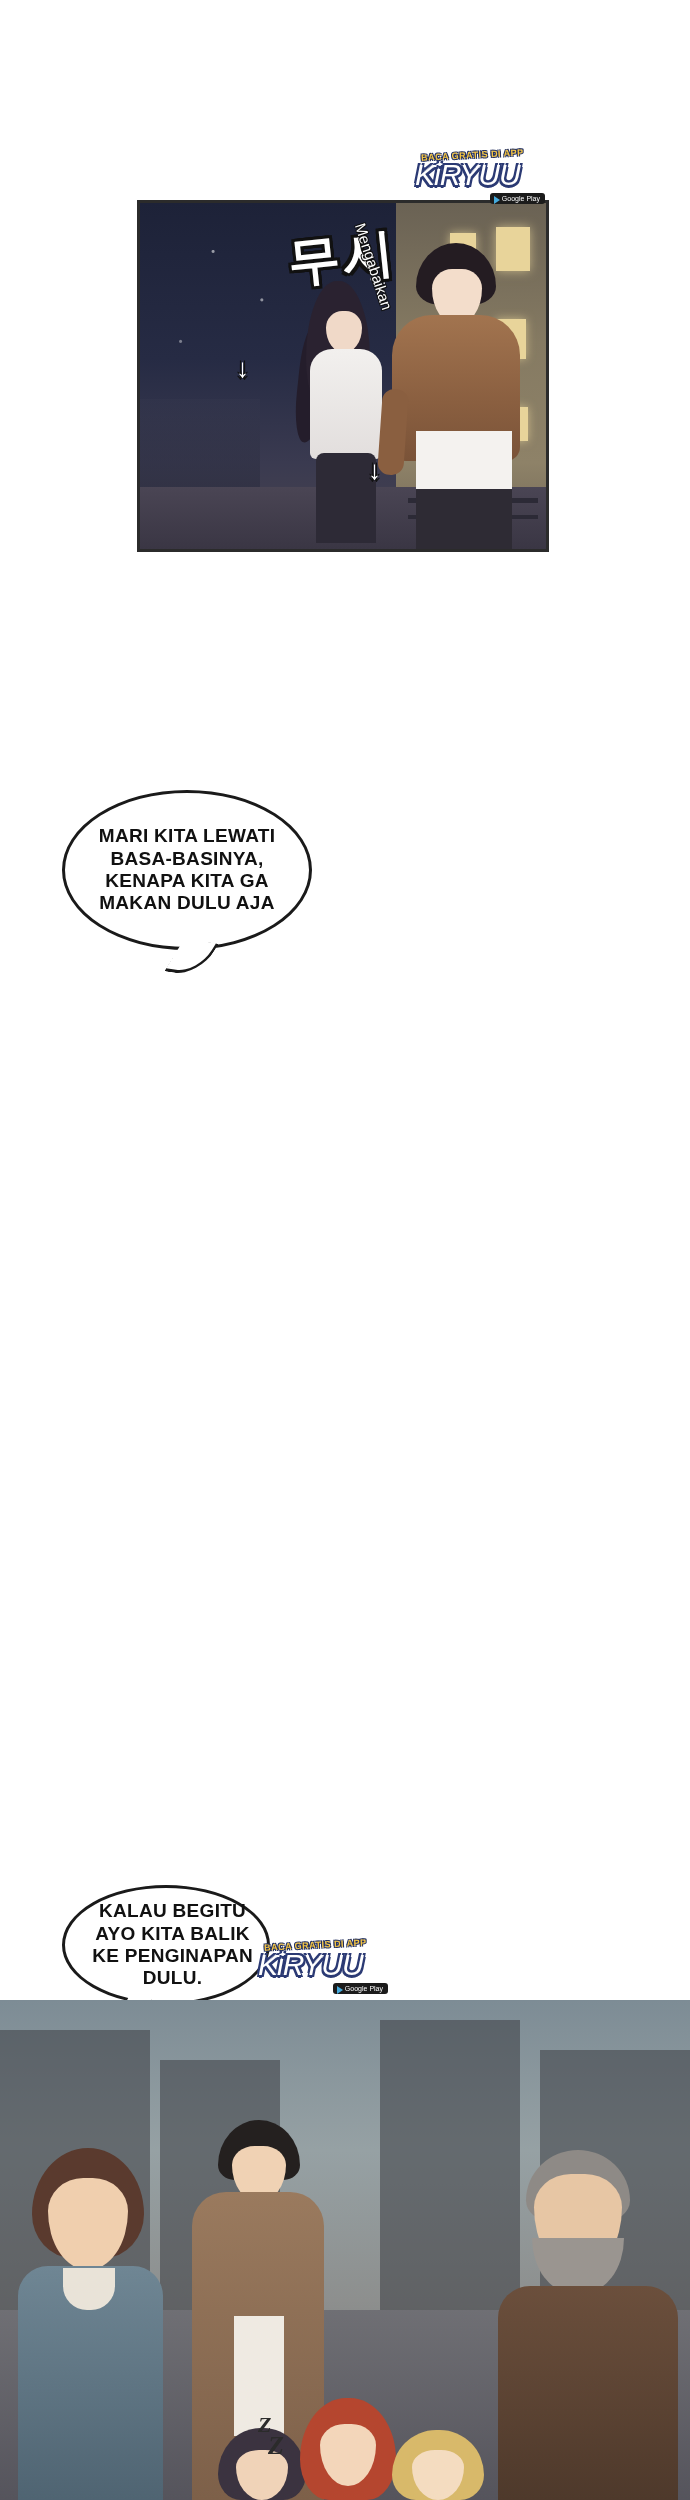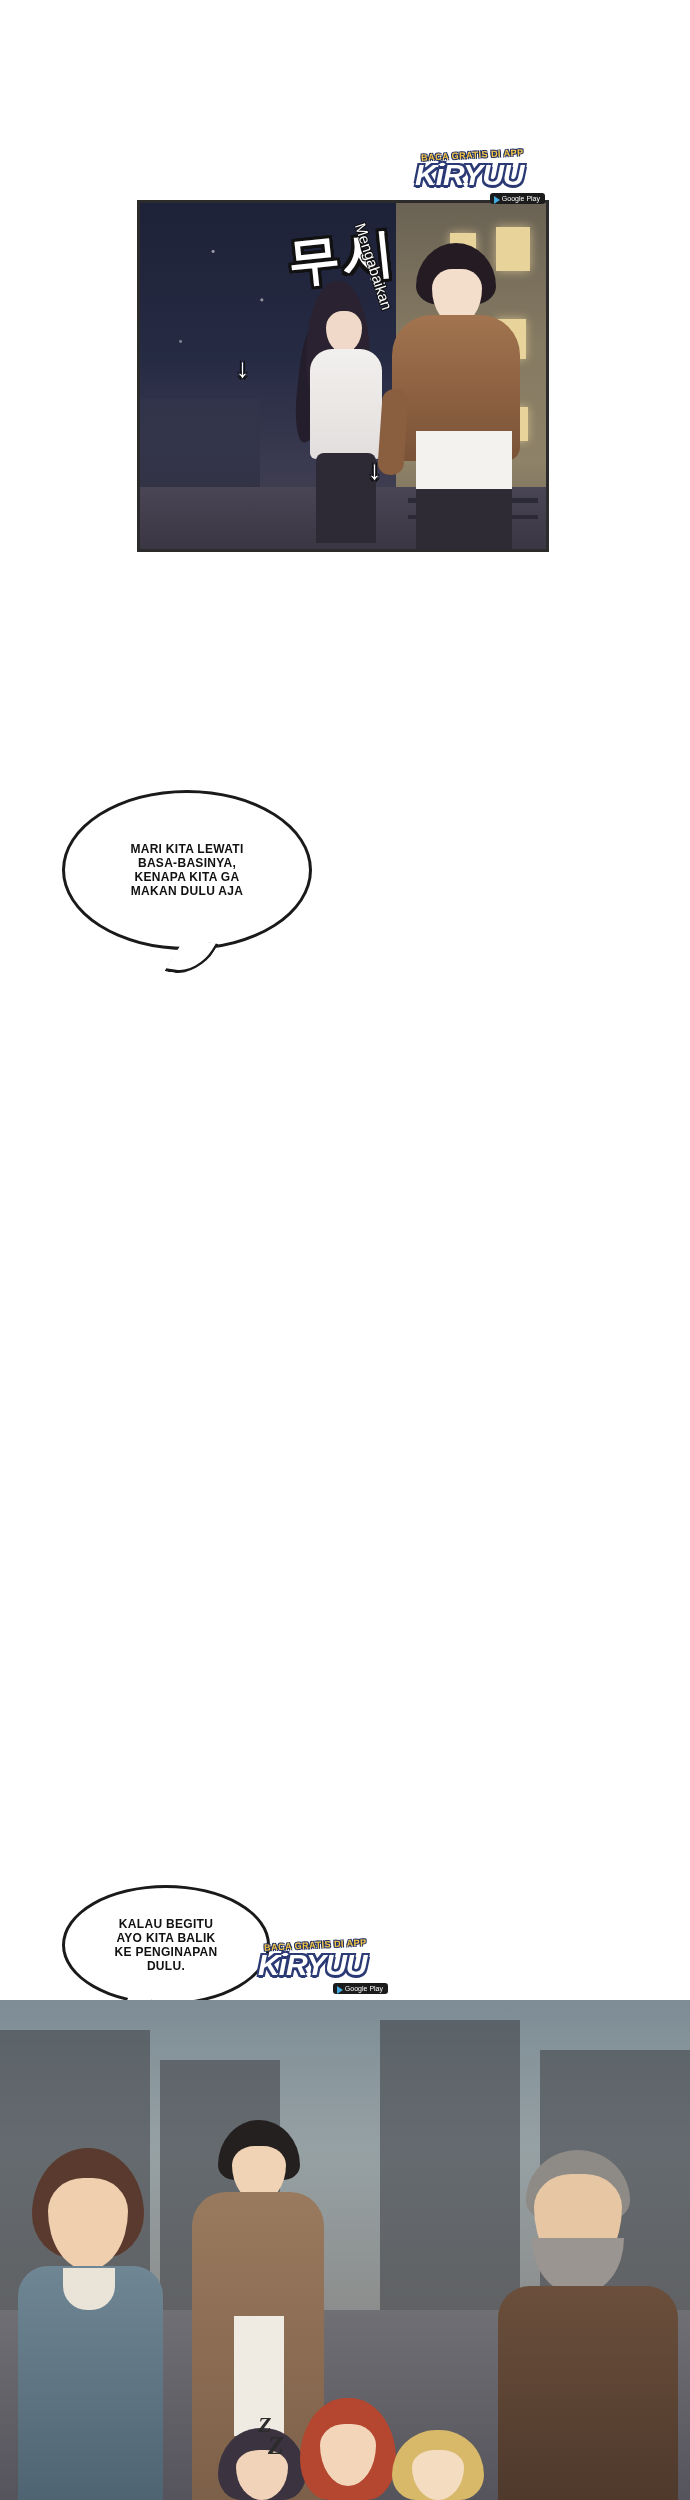--- a/index.html
+++ b/index.html
@@ -218,21 +218,21 @@
     color: #f5c542;
     letter-spacing: 0.5px;
     transform: rotate(-3deg);
     white-space: nowrap;
     text-shadow: -1px -1px 0 #23305e, 1px -1px 0 #23305e, -1px 1px 0 #23305e, 1px 1px 0 #23305e;
   }
   .logo .logo-main {
     position: absolute;
     top: 8px; left: 0;
     font-size: 30px;
-    font-weight: bold;
+    font-weight: normal;
     font-style: italic;
     color: #ffffff;
     letter-spacing: -1px;
     text-shadow:
       -2px -2px 0 #2b3a74, 2px -2px 0 #2b3a74, -2px 2px 0 #2b3a74, 2px 2px 0 #2b3a74,
       0 3px 0 #2b3a74;
     white-space: nowrap;
   }
   .logo .logo-badge {
     position: absolute;
@@ -264,21 +264,21 @@
     border-radius: 50%;
     box-sizing: border-box;
     display: flex;
     align-items: center;
     justify-content: center;
     text-align: center;
   }
   .balloon .btext {
     font-family: "Liberation Sans", sans-serif;
     font-weight: bold;
-    font-size: 12px;
+    font-size: 19px;
     line-height: 1.18;
     color: #111111;
     letter-spacing: 0.3px;
     white-space: pre-line;
     padding: 6px 14px;
   }
 
   #balloon-1 { left: 62px; top: 790px; width: 250px; height: 160px; }
   #balloon-1 .tail-a {
     position: absolute;
@@ -296,21 +296,21 @@
     position: absolute;
     left: 40px; top: -16px;
     width: 40px; height: 34px;
     background: #ffffff;
     border-left: 3px solid #1a1a1a;
     border-top: 3px solid #1a1a1a;
     transform: skewX(20deg) rotate(-6deg);
     border-radius: 26px 0 0 0;
   }
 
-  #balloon-3 { left: 62px; top: 1885px; width: 208px; height: 120px; }
+  #balloon-3 { left: 62px; top: 1885px; width: 208px; height: 120px; justify-content: flex-end; }
   #balloon-3 .tail-a {
     position: absolute;
     left: 50px; top: 108px;
     width: 30px; height: 50px;
     background: #ffffff;
     border-right: 3px solid #1a1a1a;
     border-bottom: 3px solid #1a1a1a;
     transform: skewX(-14deg) rotate(18deg);
     border-radius: 0 0 20px 0;
   }

